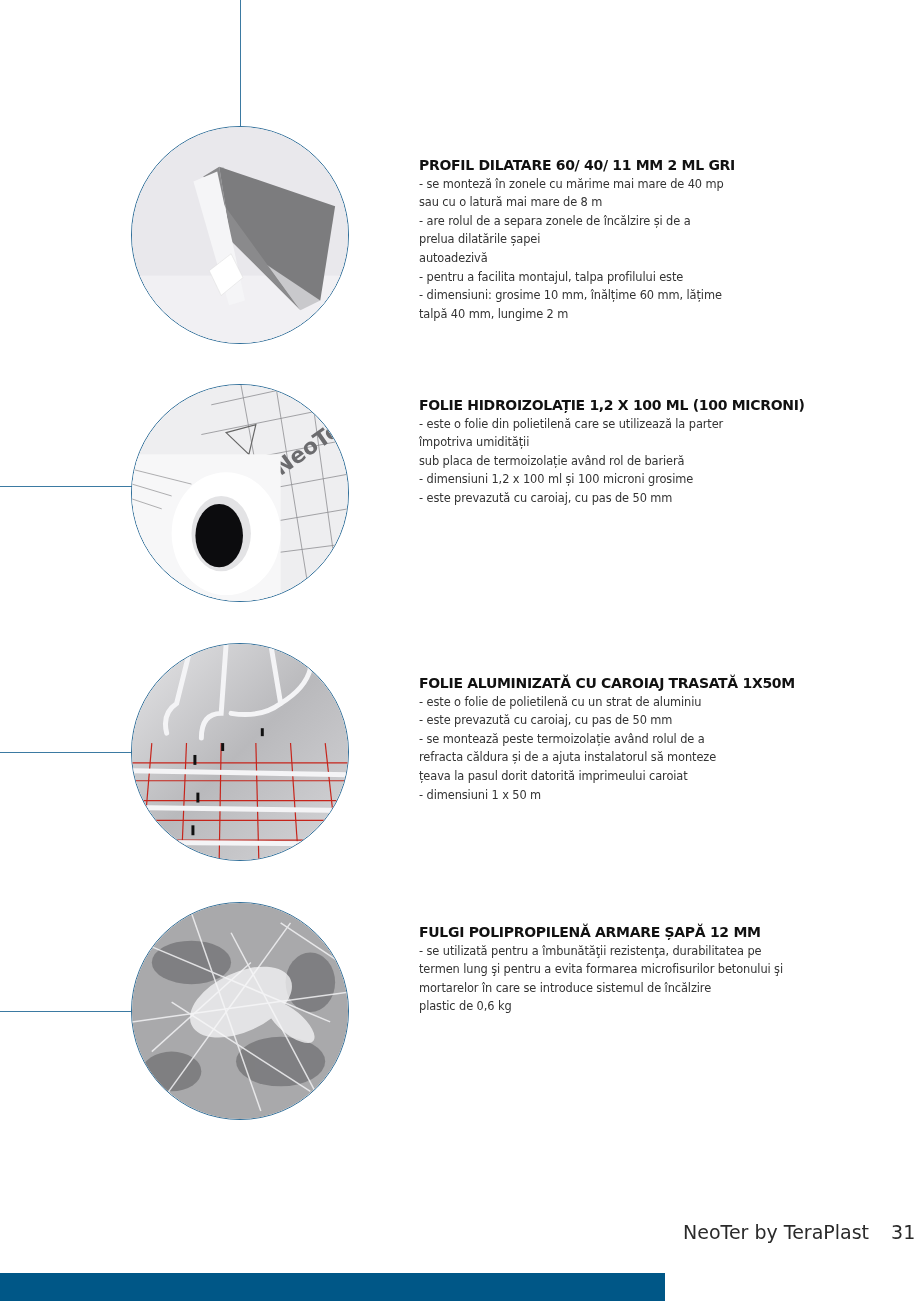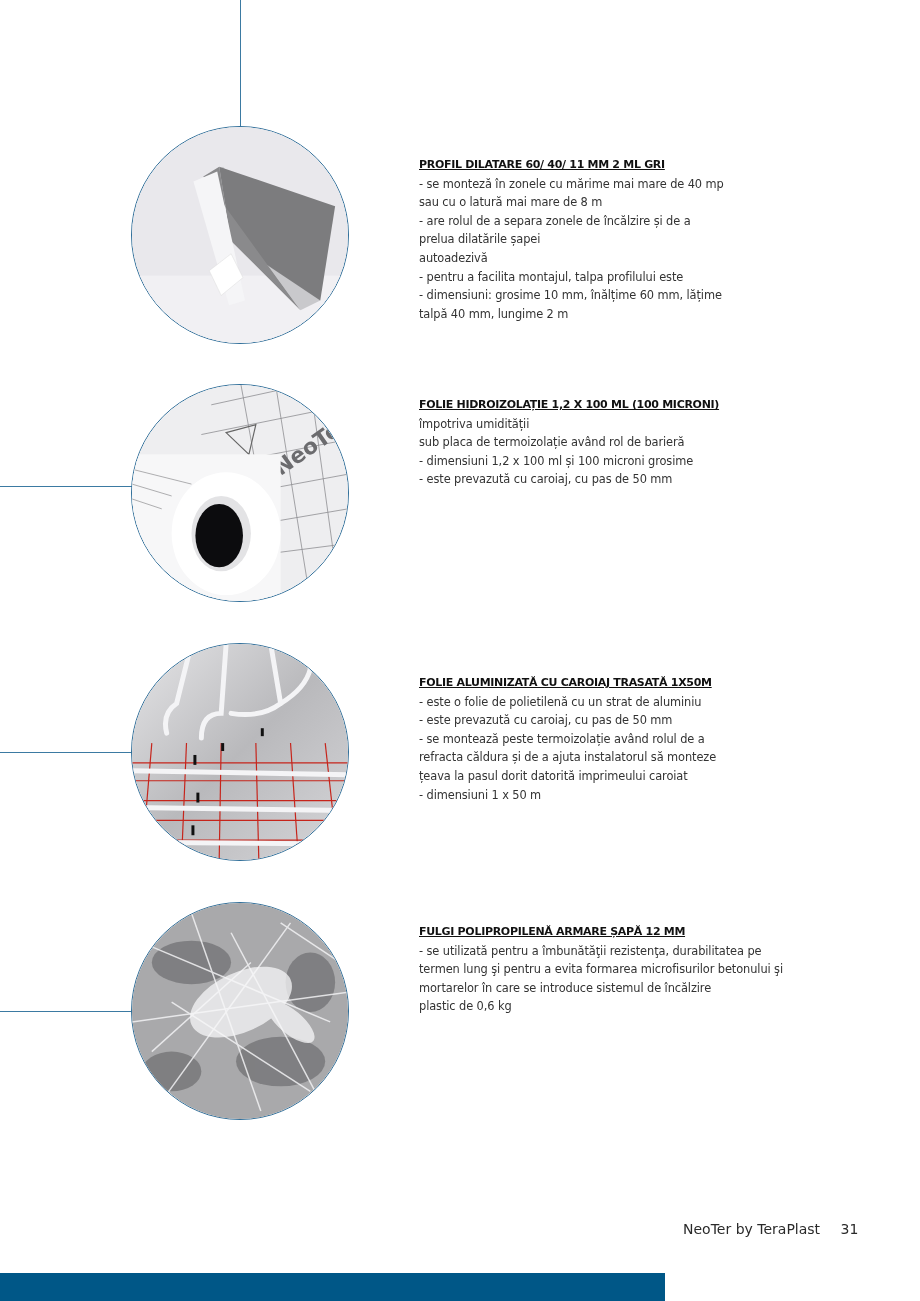--- a/index.html
+++ b/index.html
@@ -11,23 +11,23 @@
   }
   .vline { position: absolute; left: 240px; top: 0; width: 1px; height: 126px; background: #3b7aa2; }
   .hline { position: absolute; left: 0; height: 1px; width: 132px; background: #3b7aa2; }
   .circle {
     position: absolute; left: 131px; width: 218px; height: 218px;
     border-radius: 50%; border: 1.2px solid #2f6e99; overflow: hidden;
     box-sizing: border-box;
   }
   .circle svg { width: 100%; height: 100%; display: block; }
   .block { position: absolute; left: 419px; width: 420px; font-size: 11.4px; line-height: 18.6px; letter-spacing: -0.1px; }
-  .block .title { font-weight: bold; color: #111; font-size: 11px; letter-spacing: -0.3px; text-decoration: underline; }
+  .block .title { font-weight: bold; color: #111; font-size: 14px; letter-spacing: -0.3px; }
   .block .line { color: #333; white-space: nowrap; }
-  .footer { position: absolute; top: 1221px; left: 683px; font-size: 14px; color: #2a2a2a; white-space: nowrap; }
+  .footer { position: absolute; top: 1221px; left: 683px; font-size: 19px; color: #2a2a2a; white-space: nowrap; }
   .footer .page { margin-left: 16px; }
   .bottom-bar { position: absolute; left: 0; top: 1273px; width: 665px; height: 28px; background: #005787; }
 </style>
 </head>
 <body>
 
 <div class="vline"></div>
 <div class="hline" style="top:486px"></div>
 <div class="hline" style="top:752px"></div>
 <div class="hline" style="top:1011px"></div>
@@ -148,20 +148,21 @@
   <div class="line">- are rolul de a separa zonele de încălzire și de a</div>
   <div class="line">prelua dilatările șapei</div>
   <div class="line">autoadezivă</div>
   <div class="line">- pentru a facilita montajul, talpa profilului este</div>
   <div class="line">- dimensiuni: grosime 10 mm,  înălțime 60 mm, lățime</div>
   <div class="line">talpă 40 mm, lungime 2 m</div>
 </div>
 
 <div class="block" style="top:396px">
   <div class="title">FOLIE HIDROIZOLAȚIE 1,2 X 100 ML (100 MICRONI)</div>
+  <div class="line">- este o folie din polietilenă care se utilizează la parter</div>
   <div class="line">împotriva umidității</div>
   <div class="line">sub placa de termoizolație având rol de barieră</div>
   <div class="line">- dimensiuni 1,2 x 100 ml și 100 microni grosime</div>
   <div class="line">- este prevazută cu caroiaj, cu pas de 50 mm</div>
 </div>
 
 <div class="block" style="top:674px">
   <div class="title">FOLIE ALUMINIZATĂ CU CAROIAJ TRASATĂ 1X50M</div>
   <div class="line">- este o folie de polietilenă cu un strat de aluminiu</div>
   <div class="line">- este prevazută cu caroiaj, cu pas de 50 mm</div>

